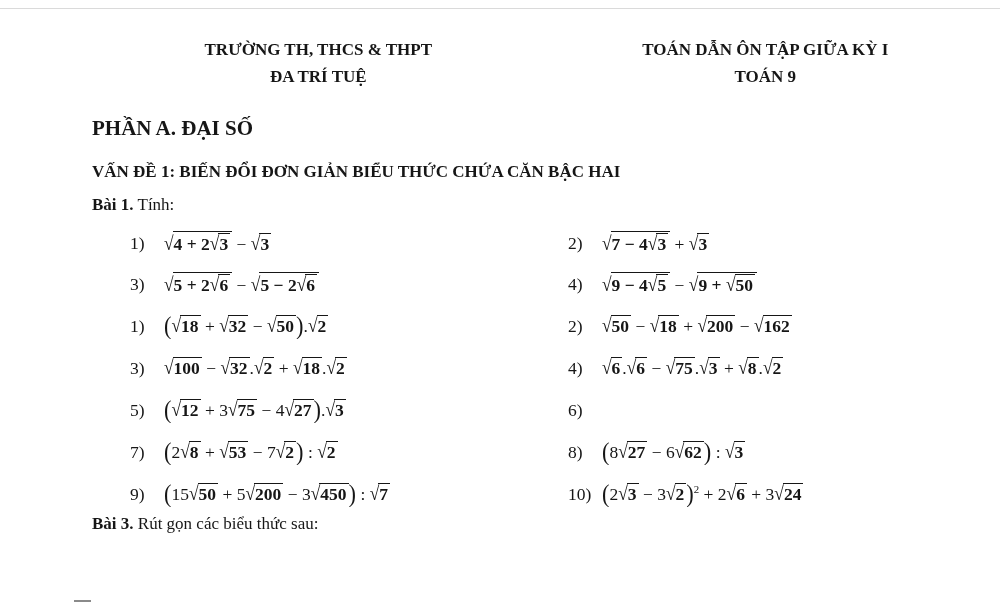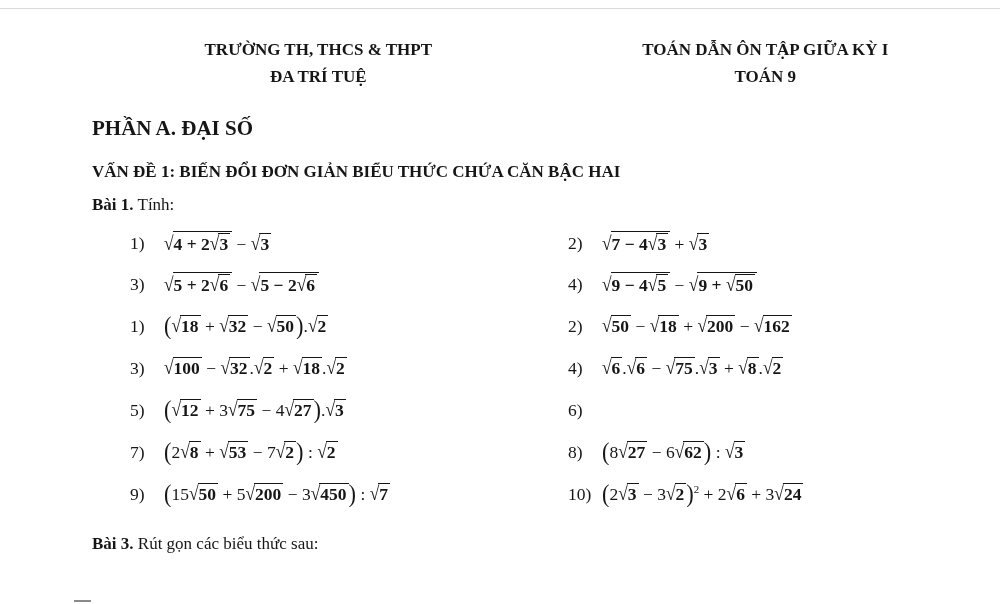--- a/index.html
+++ b/index.html
@@ -17,21 +17,21 @@
   .hdr-right { width:47.5%; text-align:center; }
 
   .h-section { font-weight:bold; font-size:21px; margin-top:26px; }
   .h-topic   { font-weight:bold; font-size:17px; margin-top:21px; }
   .h-ex      { font-size:17px; margin-top:13px; }
   .h-ex b    { font-weight:bold; }
 
   .items { display:grid; grid-template-columns:438px 1fr; padding-left:38px; align-items:center; }
   .items-b1 { margin-top:10px; row-gap:5px; }
   .items-b2 { margin-top:6px;  row-gap:6px; }
-  .h-ex3 { margin-top:22px;font-family:Liberation Serif, serif; }
+  .h-ex3 { margin-top:2px;font-family:Liberation Serif, serif; }
 
   .item { display:flex; align-items:center; min-height:36px; font-size:17.5px; }
   .inum { width:34px; flex:none; }
   .expr { white-space:nowrap; }
 
   
   .sq { white-space:nowrap;font-weight:bold; }
   .rd { display:inline-block; transform:scaleY(1.12); transform-origin:50% 82%; }
   .rd.tall { transform:scaleY(2.05); transform-origin:50% 92%; }
   .vb { display:inline-block; border-top:1.5px solid #161616; line-height:1.12;

